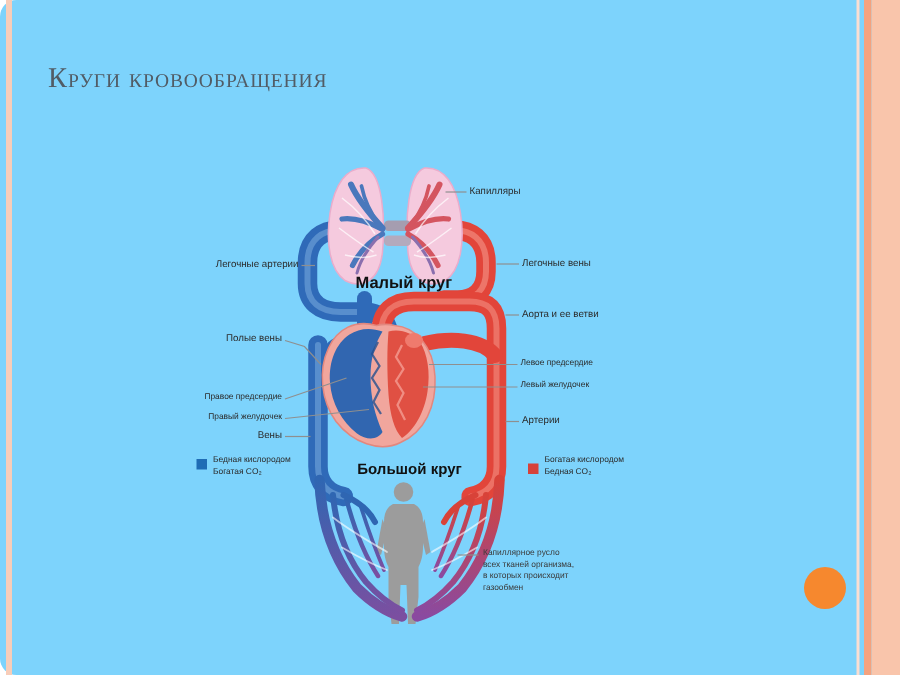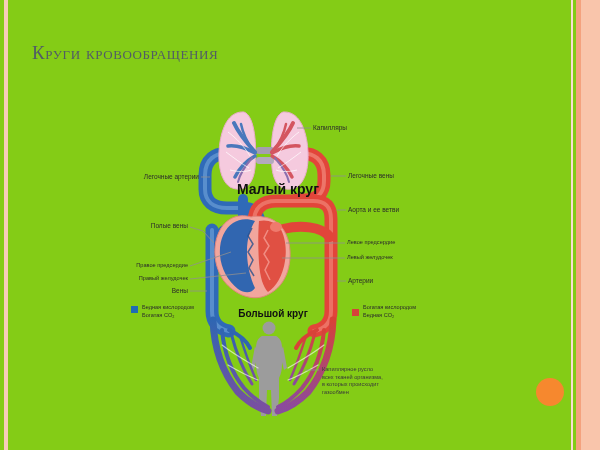--- a/index.html
+++ b/index.html
@@ -3,35 +3,35 @@
 <meta charset="utf-8">
 <style>
   :root{
     --title-text:#515c66; --legend-blue:#1f6cb5; --legend-red:#d6423a;
     --vein-blue:#2f6ab8; --artery-red:#e2453a; --accent-orange:#f6882e;
     --stripe-pale:#fbded2; --stripe-medium:#f4a27e; --stripe-band:#f9c5ab;
     --left-bar:#f7cdb9;
   }
   *{margin:0;padding:0;box-sizing:border-box;}
   html,body{width:600px;height:450px;overflow:hidden;background:#fff;}
-  .slide{position:relative;width:600px;height:450px;background:#84cc16;
-         font-family:"Liberation Sans",sans-serif;}
+  .slide{position:relative;width:600px;height:450px;background:#7dd3fc;
+         font-family:"Liberation Sans",sans-serif;border-radius:11px;}
   .left-bar{position:absolute;left:4px;top:0;width:3.5px;height:450px;background:var(--left-bar);}
   .stripe-pale{position:absolute;left:571px;top:0;width:2px;height:450px;background:var(--stripe-pale);}
   .stripe-medium{position:absolute;left:576px;top:0;width:5px;height:450px;background:var(--stripe-medium);}
   .stripe-band{position:absolute;left:581px;top:0;width:19px;height:450px;background:var(--stripe-band);}
   .orange-circle{position:absolute;left:536px;top:378px;width:28px;height:28px;border-radius:50%;
                  background:var(--accent-orange);}
   .title{position:absolute;left:32px;top:42px;font-family:"Liberation Serif",serif;
          font-size:19px;font-variant:small-caps;letter-spacing:.6px;color:var(--title-text);}
   .diagram-svg{position:absolute;left:0;top:0;width:600px;height:450px;pointer-events:none;}
   .lbl{position:absolute;font-size:6.5px;color:#2b2b2b;line-height:7.5px;white-space:nowrap;}
   .lbl.r{text-align:right;white-space:normal;}
   .lbl.sm{font-size:5.6px;}
-  .lbl.bold{font-weight:bold;font-size:14px;color:#111;text-align:center;white-space:nowrap;}
+  .lbl.bold{font-weight:bold;font-size:11px;color:#111;text-align:center;white-space:nowrap;}
   .legend{position:absolute;font-size:5.6px;color:#2b2b2b;line-height:8px;}
   .legend-square{position:absolute;width:7px;height:7px;}
   .legend-square.blue{background:var(--legend-blue);}
   .legend-square.red{background:var(--legend-red);}
   .tissue{position:absolute;left:322px;top:366px;font-size:5.6px;color:#3a3a3a;line-height:7.6px;}
 </style>
 </head>
 <body>
 
 <div class="slide">

